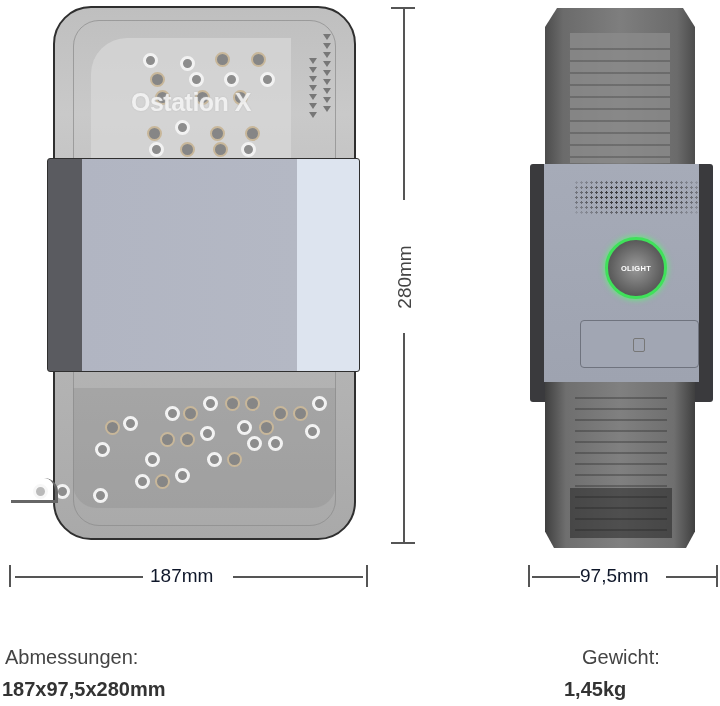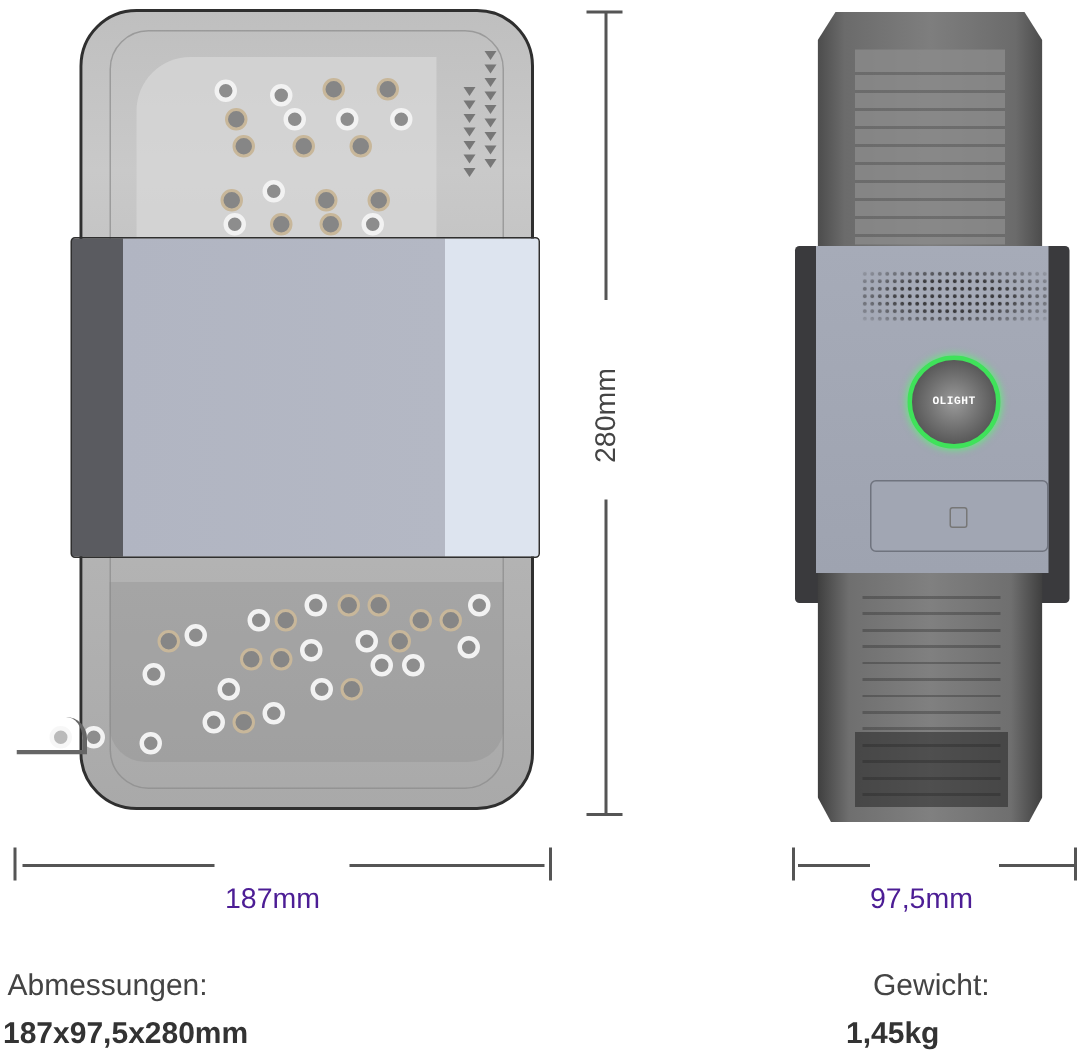--- a/index.html
+++ b/index.html
@@ -22,42 +22,42 @@
     background:linear-gradient(90deg,#5a5b60 0%,#5a5b60 11%,#b1b5c2 11%,#b4b8c4 80%,#dde4ef 80%,#dde4ef 100%);}
   .left-bottom-window{position:absolute;left:18px;top:380px;right:18px;height:120px;border-radius:0 0 24px 24px;background:rgba(140,140,140,.35);}
   .clip-wire{position:absolute;left:-42px;top:472px;width:44px;height:22px;border-top:3px solid #666;border-right:3px solid #666;border-radius:0 0 14px 0;transform:scaleY(-1);}
 
   
   .right-dev{left:530px;top:8px;width:183px;height:540px;}
   .rtop{position:absolute;left:15px;top:0;width:150px;height:158px;background:linear-gradient(90deg,#4c4c4c 0%,#6b6b6b 12%,#7e7e7e 50%,#6b6b6b 88%,#4c4c4c 100%);
     border-radius:8px 8px 0 0;clip-path:polygon(8% 0,92% 0,100% 12%,100% 100%,0 100%,0 12%);}
   .rtop-inner{position:absolute;left:40px;top:25px;width:100px;height:130px;background:#8b8b8b;opacity:.8;}
   .rtop-lines{position:absolute;left:40px;top:30px;width:100px;height:120px;background:repeating-linear-gradient(180deg,transparent 0,transparent 10px,rgba(60,60,60,.35) 10px,rgba(60,60,60,.35) 12px);}
-  .rband{position:absolute;left:0;top:156px;width:183px;height:238px;background:#3a3a3d;border-radius:3px;font-family:Liberation Mono, monospace;}
+  .rband{position:absolute;left:0;top:156px;width:183px;height:238px;background:#3a3a3d;border-radius:3px;}
   .rband-face{position:absolute;left:14px;top:0;width:155px;height:218px;background:linear-gradient(180deg,#a6abb8 0%,#9ea3b0 100%);}
   .grille{position:absolute;left:30px;top:16px;width:124px;height:34px;
     background-image:radial-gradient(circle,#3b3b3e 1.2px,transparent 1.4px);background-size:5px 5px;
     -webkit-mask-image:radial-gradient(ellipse 70% 80% at 50% 50%,#000 40%,transparent 100%);mask-image:radial-gradient(ellipse 70% 80% at 50% 50%,#000 40%,transparent 100%);}
   .power-btn{position:absolute;left:61px;top:73px;width:62px;height:62px;border-radius:50%;box-sizing:border-box;border:3.5px solid #3fe25a;
     background:radial-gradient(circle at 50% 50%,#9a9a9a 0%,#707070 45%,#3e3e3e 100%);box-shadow:0 0 6px #52ff6d;display:flex;align-items:center;justify-content:center;}
   .power-label{font-size:7.5px;font-weight:bold;color:#fff;letter-spacing:.3px;}
   .cover{position:absolute;left:36px;top:156px;width:117px;height:46px;border:1px solid #6f737e;border-radius:4px;background:#a1a6b3;}
   .cover-icon{position:absolute;left:52px;top:17px;width:10px;height:12px;border:1px solid #777;border-radius:2px;}
   .rbottom{position:absolute;left:15px;top:374px;width:150px;height:166px;background:linear-gradient(90deg,#3f3f3f 0%,#6f6f6f 14%,#808080 50%,#6f6f6f 86%,#3f3f3f 100%);
     clip-path:polygon(0 0,100% 0,100% 90%,94% 100%,6% 100%,0 90%);}
   .rbottom-lines{position:absolute;left:45px;top:380px;width:92px;height:150px;background:repeating-linear-gradient(180deg,transparent 0,transparent 9px,rgba(40,40,40,.35) 9px,rgba(40,40,40,.35) 11px);}
   .rbottom-dark{position:absolute;left:40px;top:480px;width:102px;height:50px;background:rgba(30,30,30,.5);}
 
   
   .vline{position:absolute;left:403px;width:1.5px;background:#555;}
   .vtick{position:absolute;left:391px;width:24px;height:1.5px;background:#555;}
   .vlabel{position:absolute;left:370px;top:266px;width:70px;text-align:center;transform:rotate(-90deg);font-size:19px;color:#444;}
   .hline{position:absolute;height:1.5px;background:#555;}
   .htick{position:absolute;width:1.5px;height:22px;background:#555;}
-  .hlabel{position:absolute;font-size:19px;color:#4c1d95;margin-top:24px;}
+  .hlabel{position:absolute;font-size:19px;color:#0f172a;}
 
   
   .spec-label{position:absolute;font-size:20px;color:#444;}
   .spec-value{position:absolute;font-size:20px;font-weight:bold;color:#333;}
 </style>
 </head>
 <body>
 
 <div class="abs left-dev">
   <div class="left-shell">
@@ -77,20 +77,21 @@
     <div class="cell dark" style="left:178px;top:82px"></div>
     <div class="cell light" style="left:120px;top:112px"></div>
     <div class="cell dark" style="left:92px;top:118px"></div>
     <div class="cell dark" style="left:155px;top:118px"></div>
     <div class="cell dark" style="left:190px;top:118px"></div>
     <div class="cell light" style="left:94px;top:134px"></div>
     <div class="cell dark" style="left:125px;top:134px"></div>
     <div class="cell dark" style="left:158px;top:134px"></div>
     <div class="cell light" style="left:186px;top:134px"></div>
 
+    <div class="brand">Ostation X</div>
 
     <div class="arrow-col" style="left:268px;top:26px">
       <div class="arrow"></div>
         <div class="arrow"></div>
         <div class="arrow"></div>
         <div class="arrow"></div>
         <div class="arrow"></div>
         <div class="arrow"></div>
         <div class="arrow"></div>
         <div class="arrow"></div>

